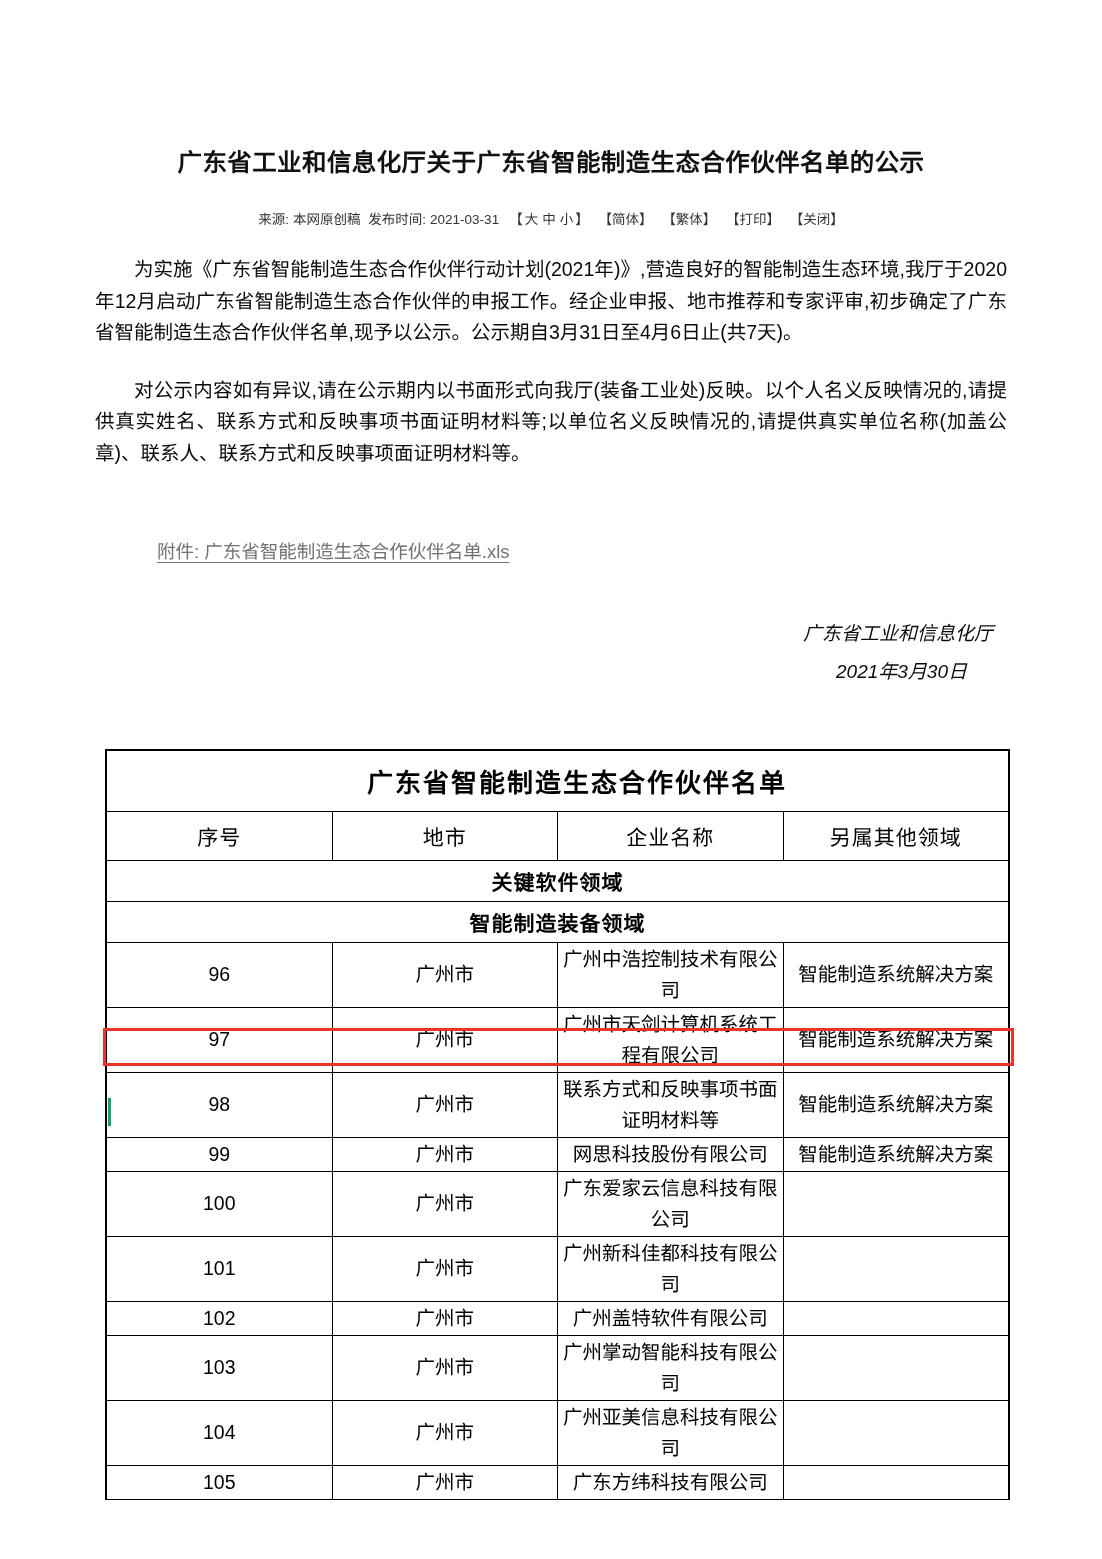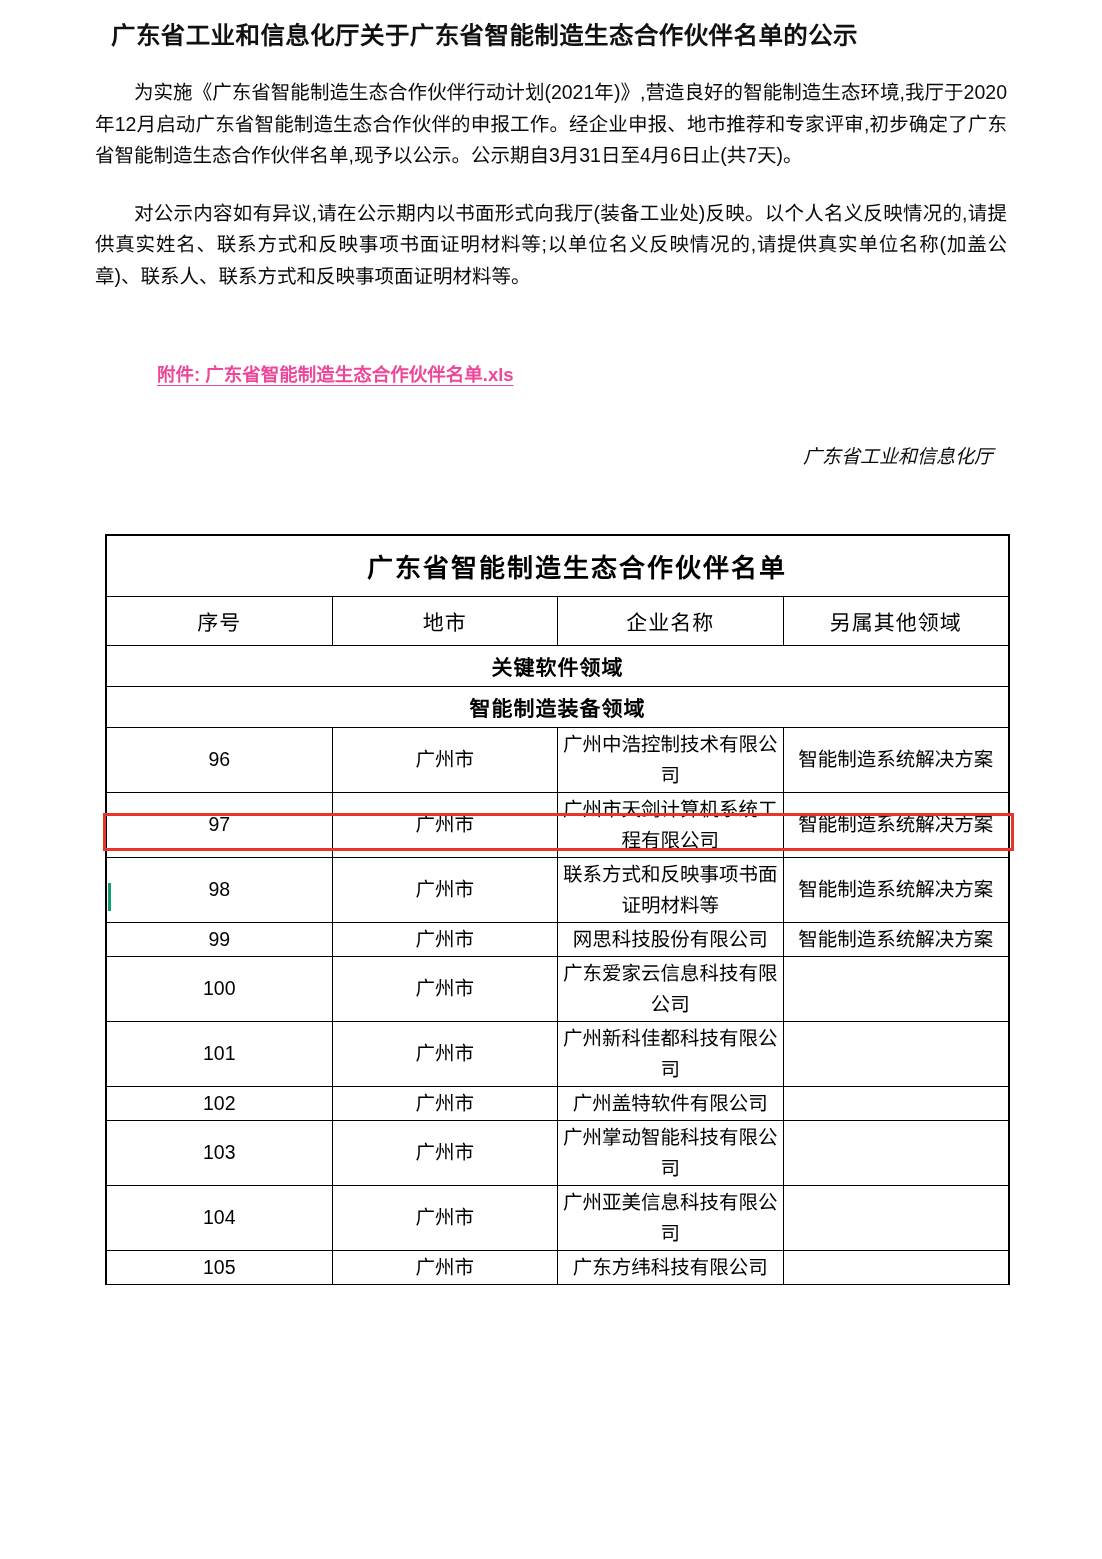--- a/index.html
+++ b/index.html
@@ -16,26 +16,27 @@
     overflow: hidden;
   }
   .page {
     width: 1102px;
     height: 1559px;
     position: relative;
     box-sizing: border-box;
     padding: 0 95px;
   }
   .doc-title {
-    text-align: left;
+    text-align: center;
     font-family: "Liberation Sans", "DejaVu Sans", sans-serif;
     font-weight: bold;
     font-size: 24.5px;
     letter-spacing: 0.4px;
-    margin: 16px;
+    margin: 0;
+    padding-top: 143px;
     color: #111;
   }
   .meta-line {
     text-align: center;
     font-family: "Liberation Sans", "DejaVu Sans", sans-serif;
     font-size: 13.5px;
     color: #333;
     margin-top: 30px;
     white-space: nowrap;
   }
@@ -50,26 +51,26 @@
     text-align: justify;
     text-justify: inter-ideograph;
     margin-top: 26px;
     text-indent: 2em;
     color: #0a0a0a;
   }
   .attachment {
     margin-top: 48px;
     margin-left: 62px;
     font-family: "Liberation Sans", "DejaVu Sans", sans-serif;
-    font-weight: bold;
+    font-weight: normal;
     font-size: 18.5px;
     text-decoration: underline;
     text-underline-offset: 4px;
     display: inline-block;
-    color: #ec4899;
+    color: #737373;
     cursor: pointer;
     text-align: center;
   }
   .sign-block {
     margin-top: 52px;
     text-align: right;
     font-family: "Liberation Sans", "DejaVu Sans", sans-serif;
     font-size: 19px;
     line-height: 2.0;
     padding-right: 14px;
@@ -147,28 +148,37 @@
     background: #14a06a;
   }
 </style>
 </head>
 <body>
 
 <div class="page">
 
   <h1 class="doc-title">广东省工业和信息化厅关于广东省智能制造生态合作伙伴名单的公示</h1>
 
+  <div class="meta-line">
+    <span class="meta-seg">来源:</span><span class="meta-seg">本网原创稿</span>
+    <span class="meta-seg">发布时间:</span><span class="meta-seg">2021-03-31</span><span class="bracket">【</span><span class="sz">大</span><span class="sz">中</span><span class="sz">小</span><span>】</span>
+    <span class="bracket">【简体】</span>
+    <span class="bracket">【繁体】</span>
+    <span class="bracket">【打印】</span>
+    <span class="bracket">【关闭】</span>
+  </div>
 
   <p class="body-text">为实施《广东省智能制造生态合作伙伴行动计划(2021年)》,营造良好的智能制造生态环境,我厅于2020年12月启动广东省智能制造生态合作伙伴的申报工作。经企业申报、地市推荐和专家评审,初步确定了广东省智能制造生态合作伙伴名单,现予以公示。公示期自3月31日至4月6日止(共7天)。</p>
   <p class="body-text">对公示内容如有异议,请在公示期内以书面形式向我厅(装备工业处)反映。以个人名义反映情况的,请提供真实姓名、联系方式和反映事项书面证明材料等;以单位名义反映情况的,请提供真实单位名称(加盖公章)、联系人、联系方式和反映事项面证明材料等。</p>
 
   <div><a class="attachment">附件: 广东省智能制造生态合作伙伴名单.xls</a></div>
 
   <div class="sign-block">
     <span>广东省工业和信息化厅</span>
+    <span class="sign-date">2021年3月30日</span>
   </div>
 
   <div class="table-wrap">
     <table class="list">
       <tbody>
           <tr class="tbl-title">
         <td colspan="4">广东省智能制造生态合作伙伴名单</td>
       </tr>
       <tr class="tbl-head">
         <td class="c-no">序号</td>

